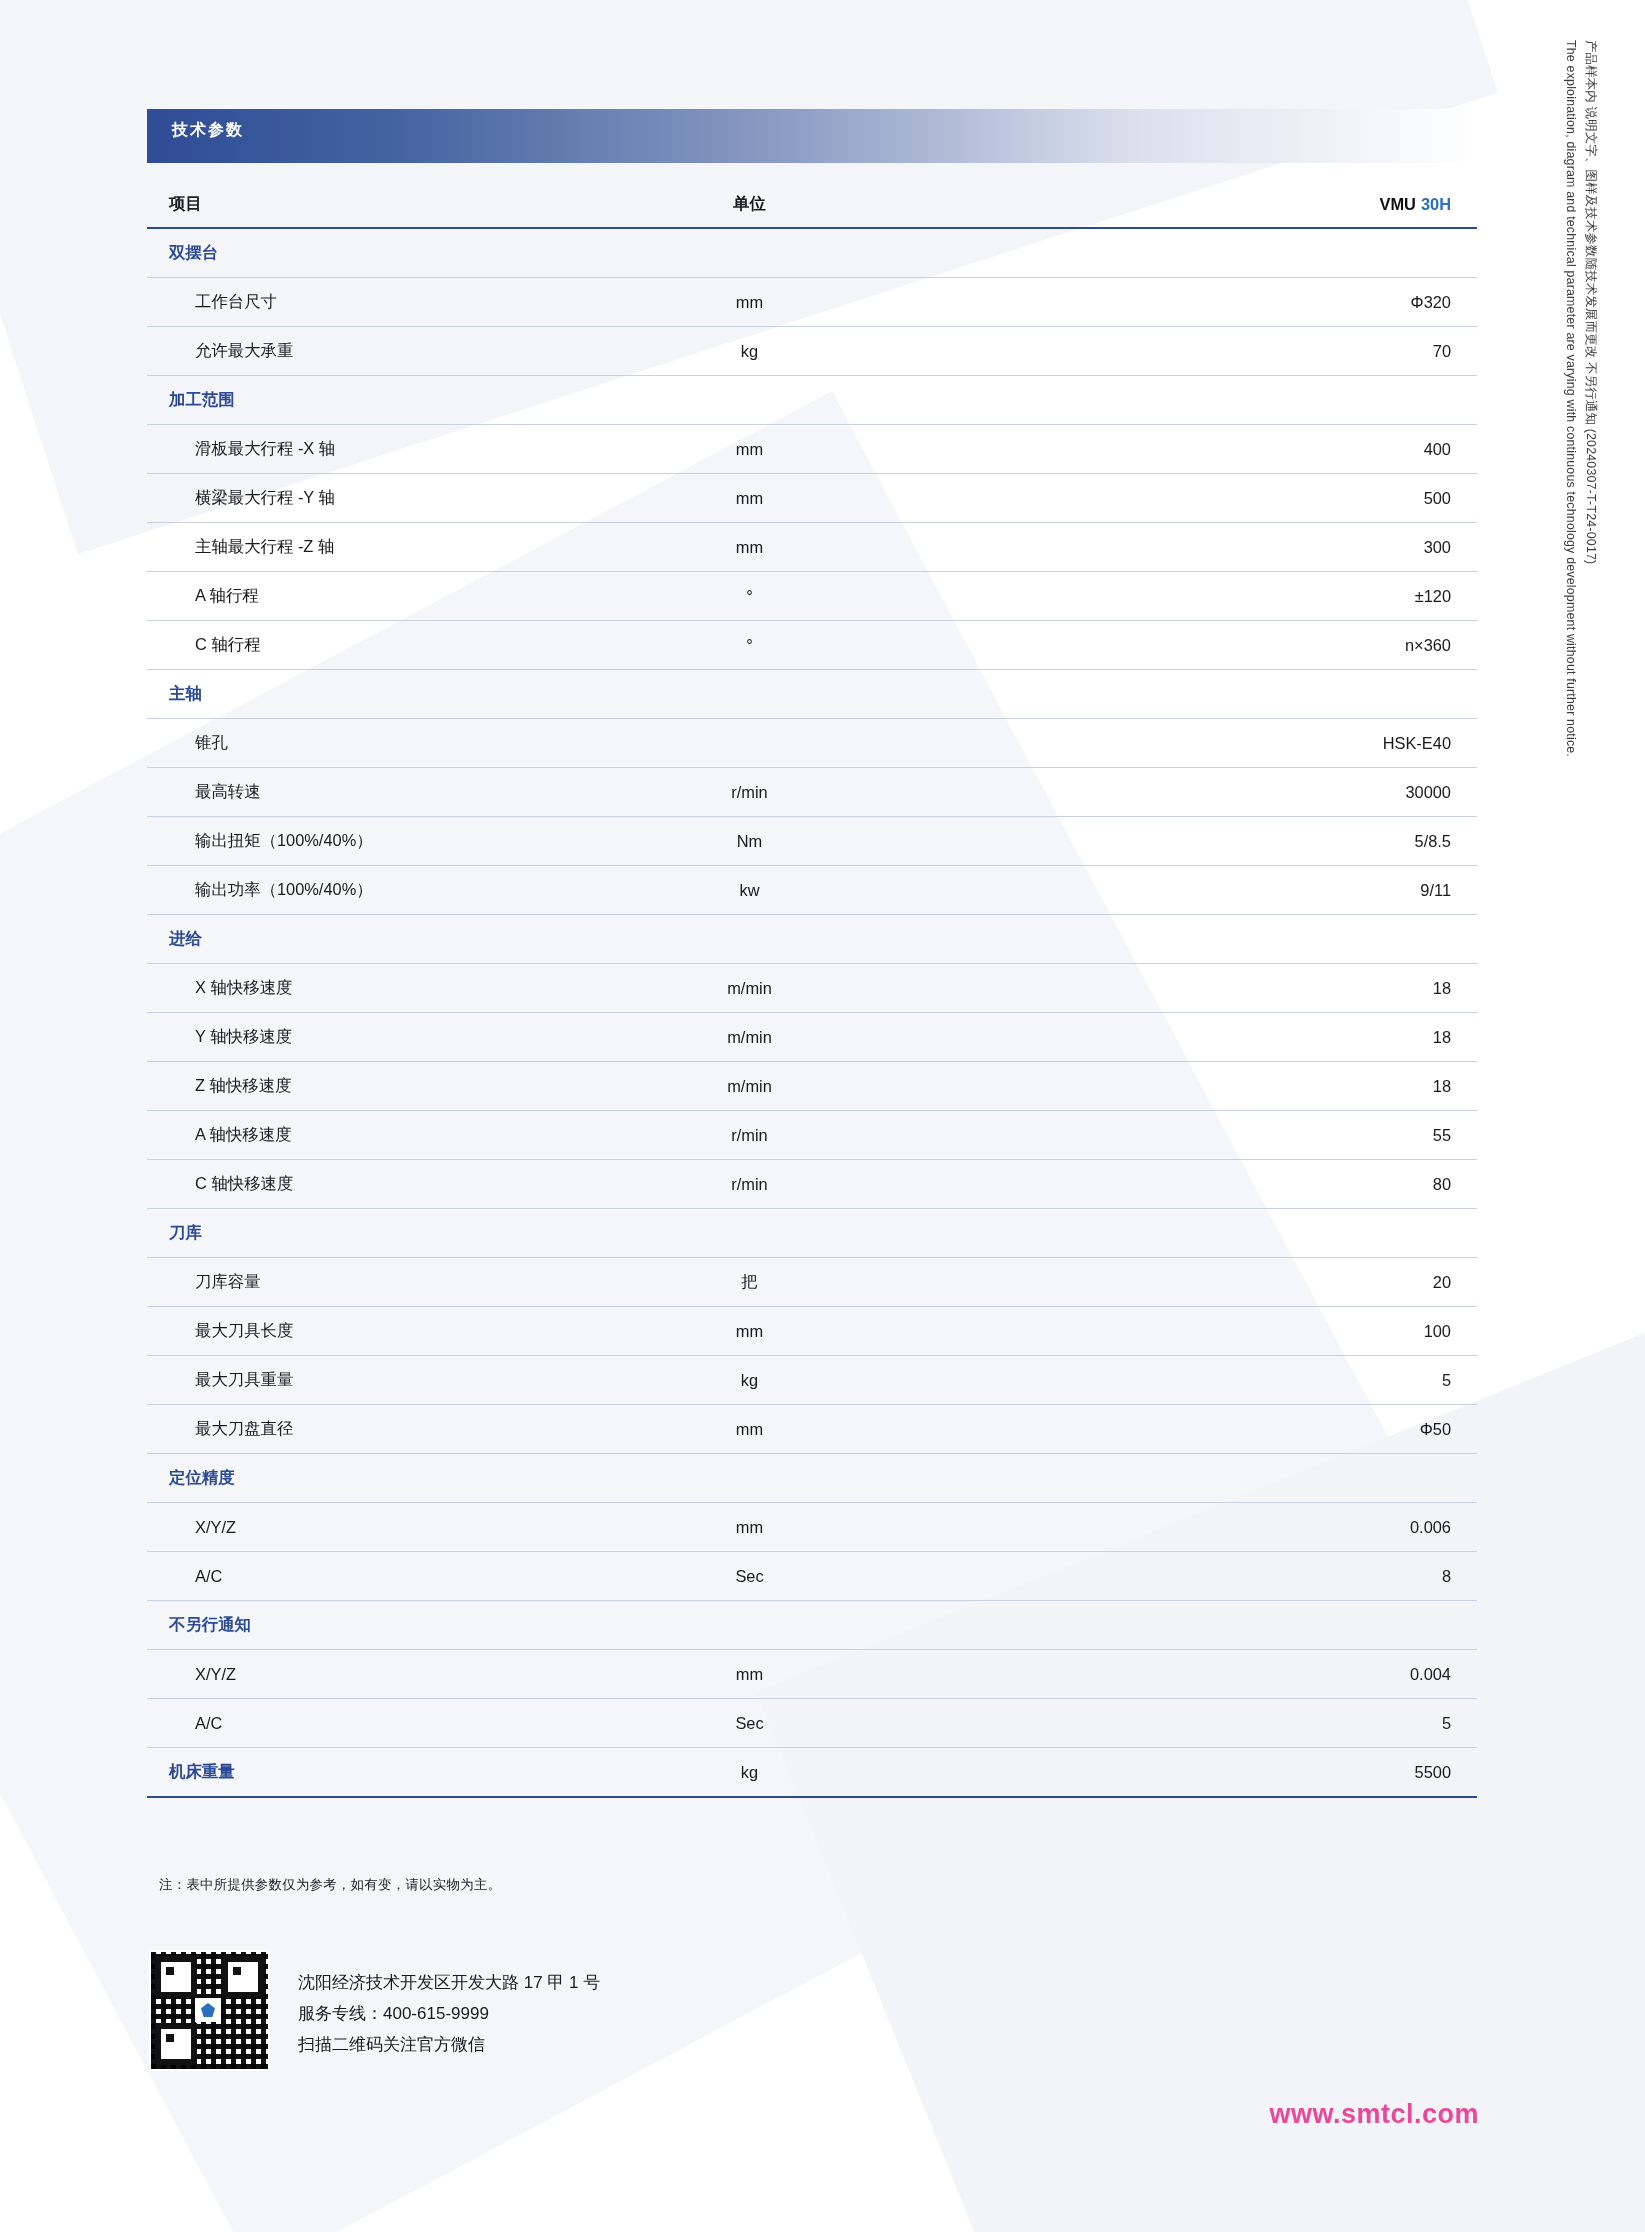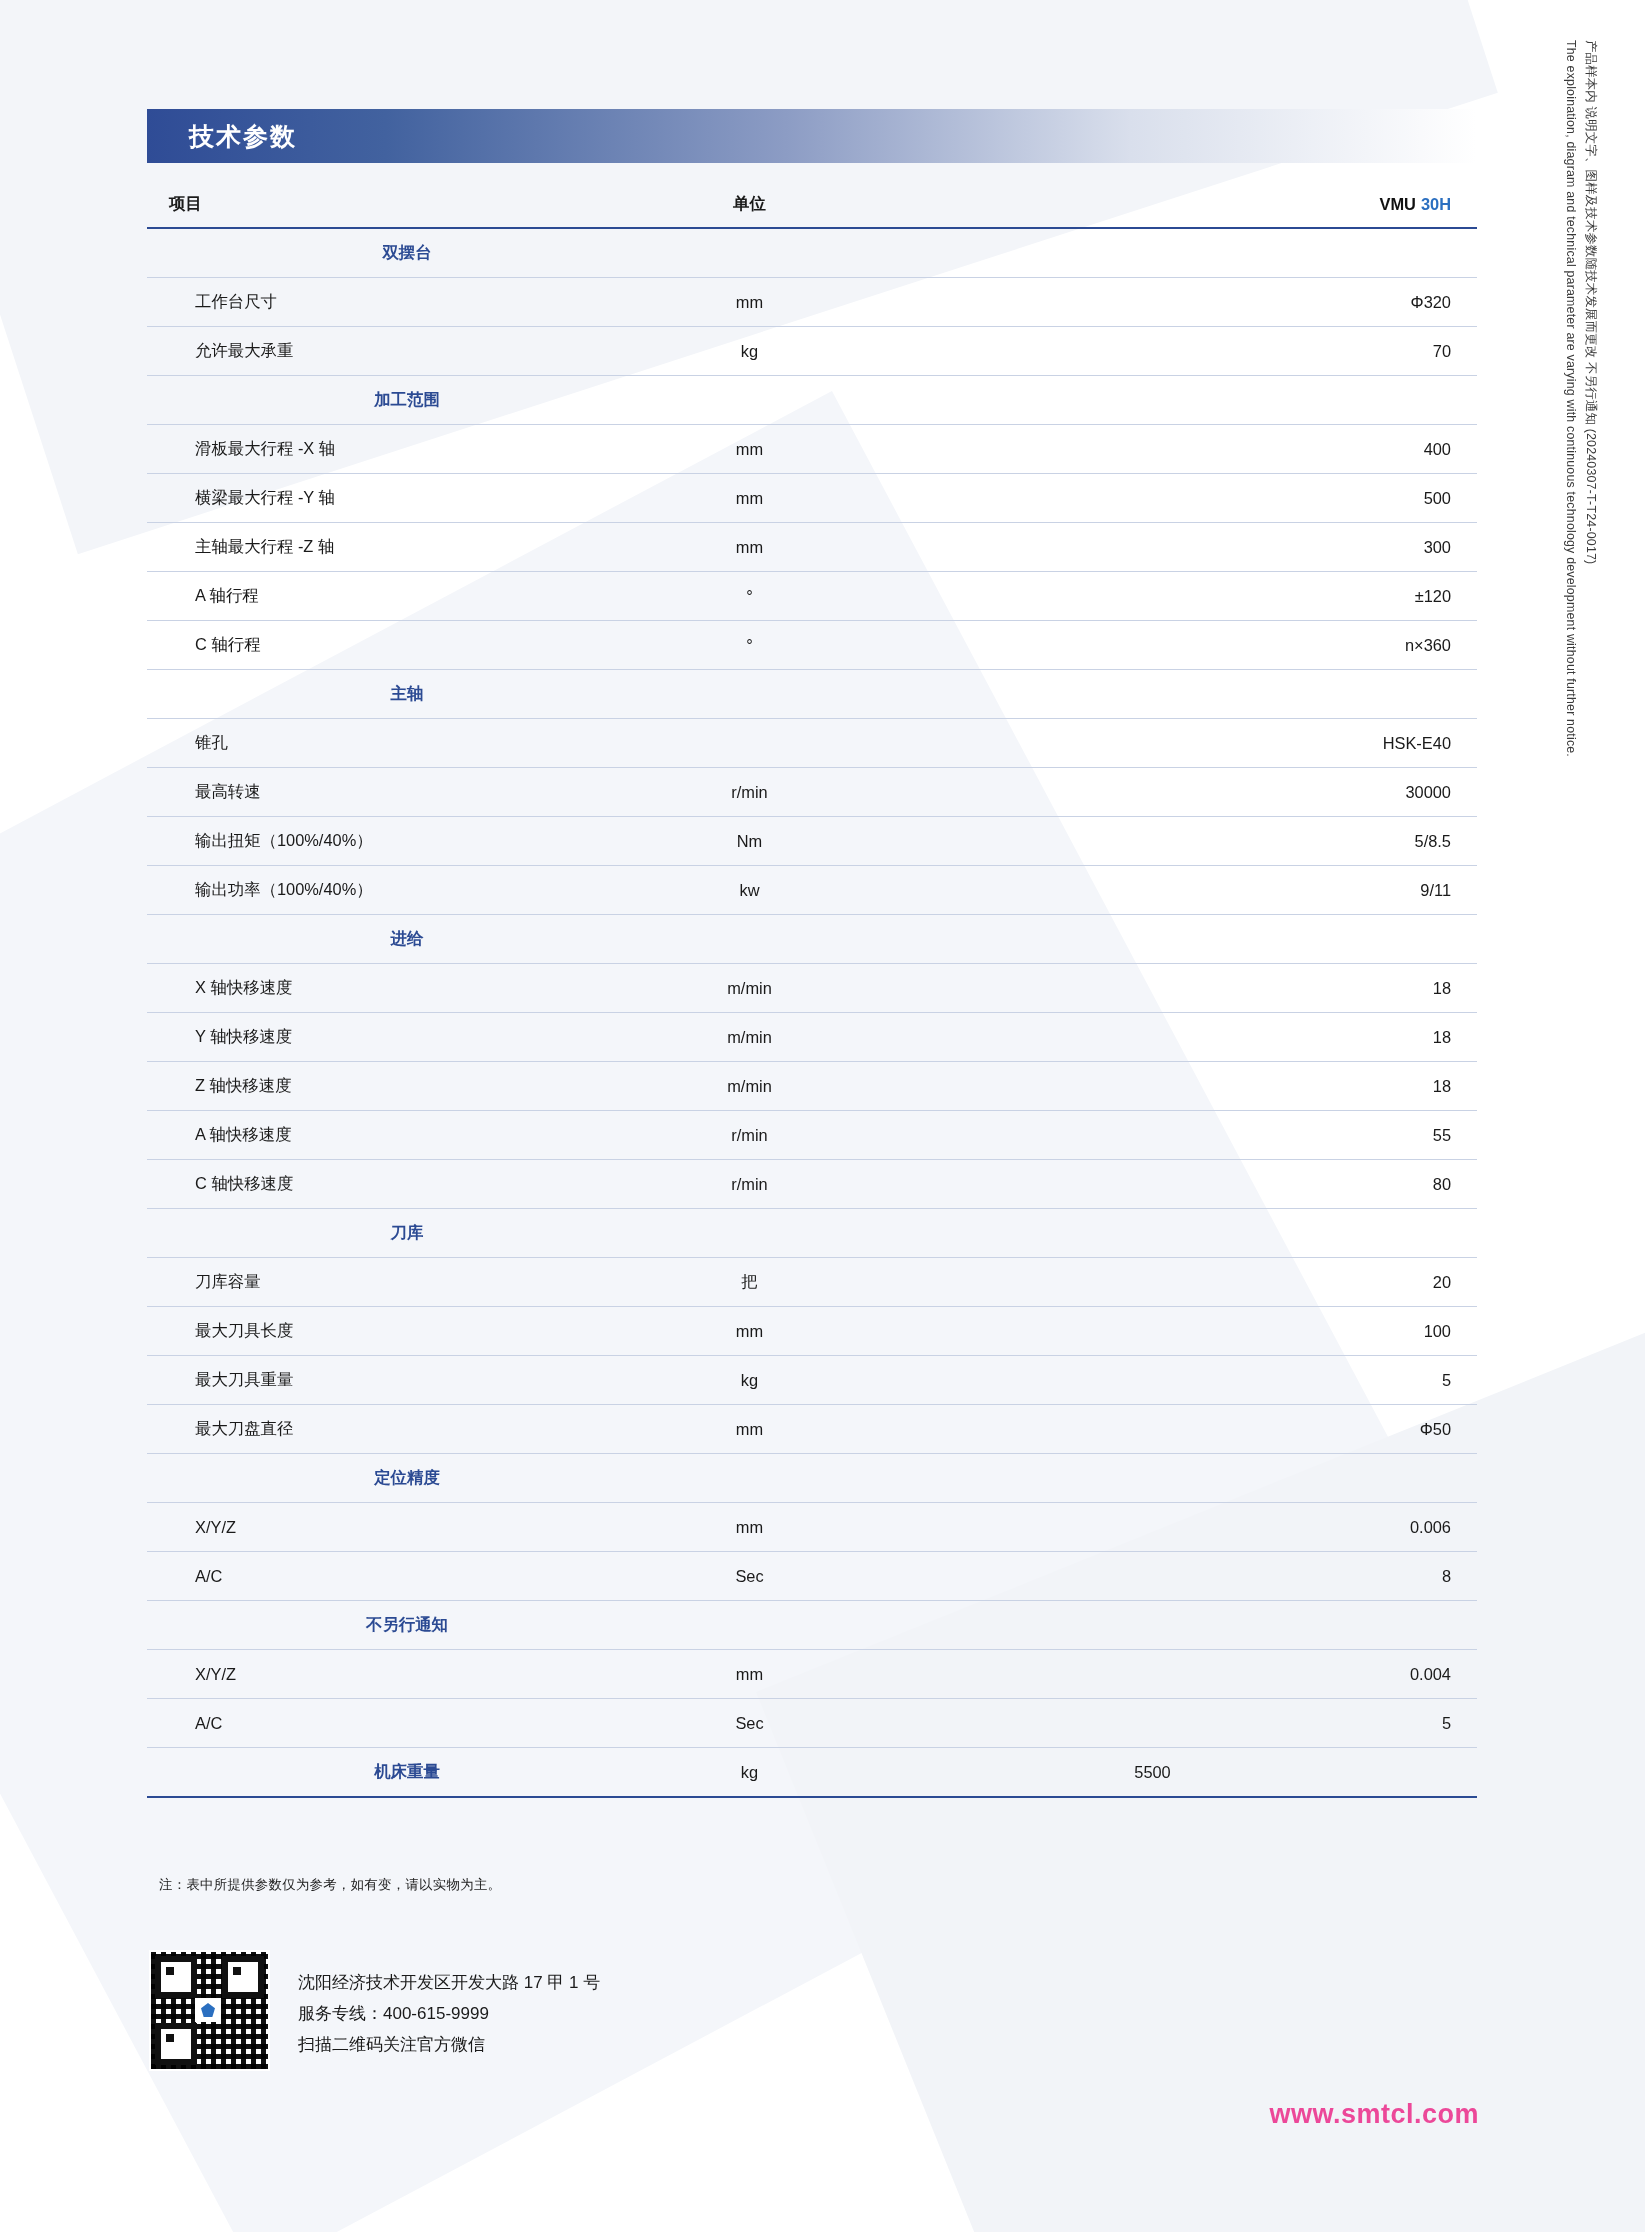--- a/index.html
+++ b/index.html
@@ -86,24 +86,24 @@
   .title-band {
     position: absolute;
     top: 109px;
     left: 147px;
     width: 1329px;
     height: 54px;
     background: linear-gradient(to right, #2f4c96 0%, #42629f 18%, #8c9cc4 48%, #d9dfec 74%, #ffffff 100%);
   }
   .title-band .title-text {
     position: absolute;
-    left: 42px;
+    left: 25px;
     top: 11px;
     color: #ffffff;
-    font-size: 25px;
+    font-size: 16px;
     font-weight: bold;
     letter-spacing: 2px;
   }
 
   
   .table-wrap {
     position: absolute;
     top: 181px;
     left: 147px;
     width: 1329px;
@@ -138,21 +138,21 @@
   .c-left.indent { padding-left: 48px; }
   .c-center { justify-content: center; }
   .c-right { justify-content: flex-end; padding-right: 26px; }
   .section-label {
     color: #2b4a93;
     font-weight: bold;
   }
   .head-model .model-main { color: #111; font-weight: bold; }
   .head-model .model-accent { color: #2b6fc0; font-weight: bold; margin-left: 5px; }
 
-  tr.section .cell { border-bottom: 1px solid #c9d2e4; justify-content: center; }
+  tr.section .cell { border-bottom: 1px solid #c9d2e4; }
   tr.last .cell { border-bottom: 2px solid #2b4a93; }
   tr.headrow .cell { border-bottom: 2px solid #2b4a93; }
 
   .note {
     position: absolute;
     top: 1876px;
     left: 159px;
     font-size: 13.4px;
     color: #222;
     letter-spacing: 0.3px;

